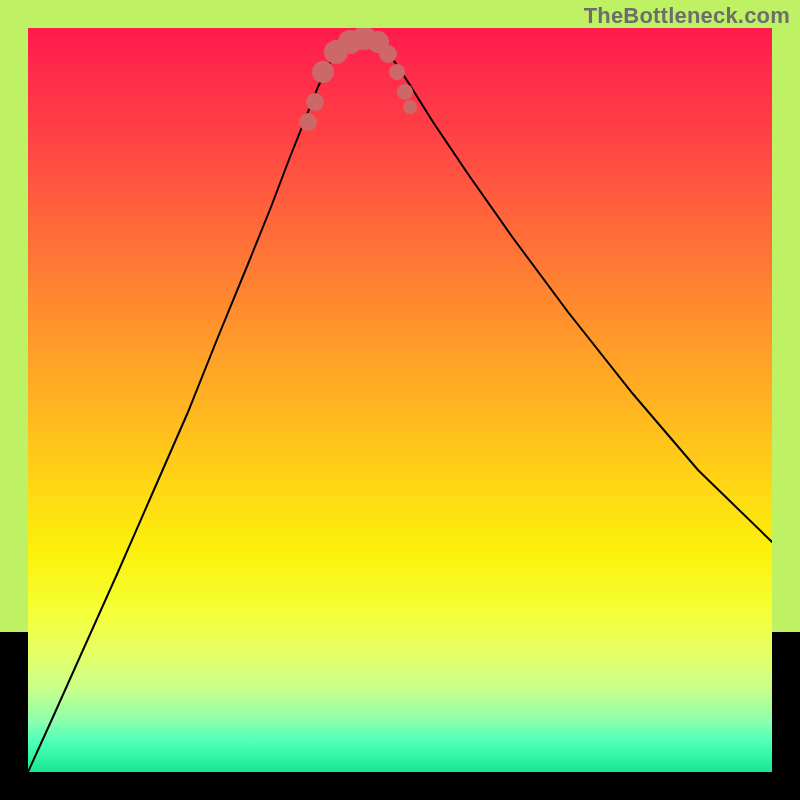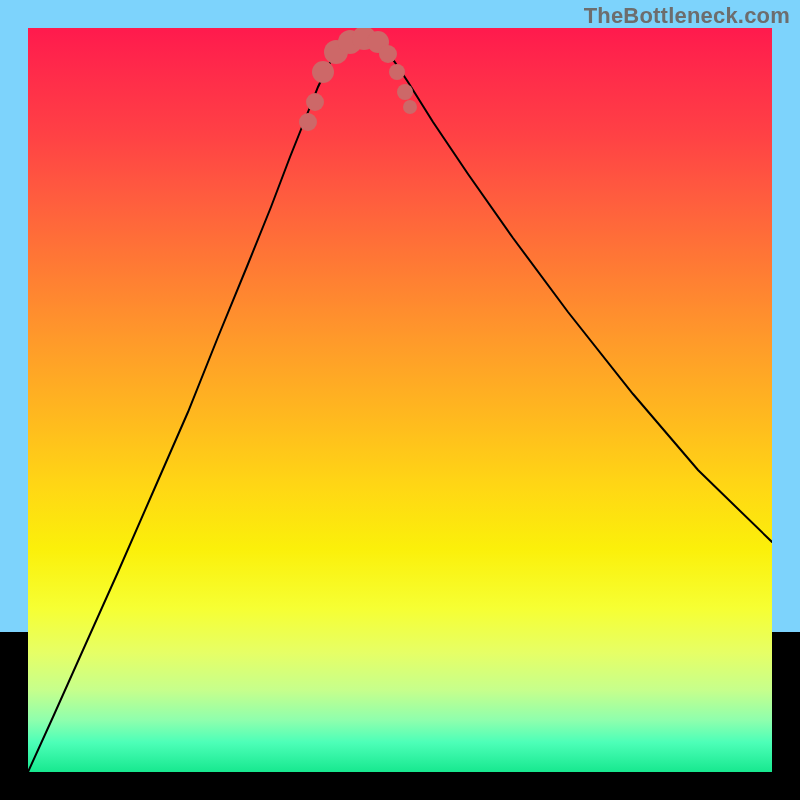--- a/index.html
+++ b/index.html
@@ -9,21 +9,21 @@
     height: 800px;
     background: #000;
     overflow: hidden;
   }
   .frame {
     position: absolute;
     left: 0;
     top: 0;
     width: 800px;
     height: 632px;
-    background: #7dd3fc;
+    background: #bef264;
   }
   .plot {
     position: absolute;
     left: 28px;
     top: 28px;
     width: 744px;
     height: 744px;
     background: linear-gradient(to bottom,
       #ff1a4d 0%,
       #ff2b4a 6%,

